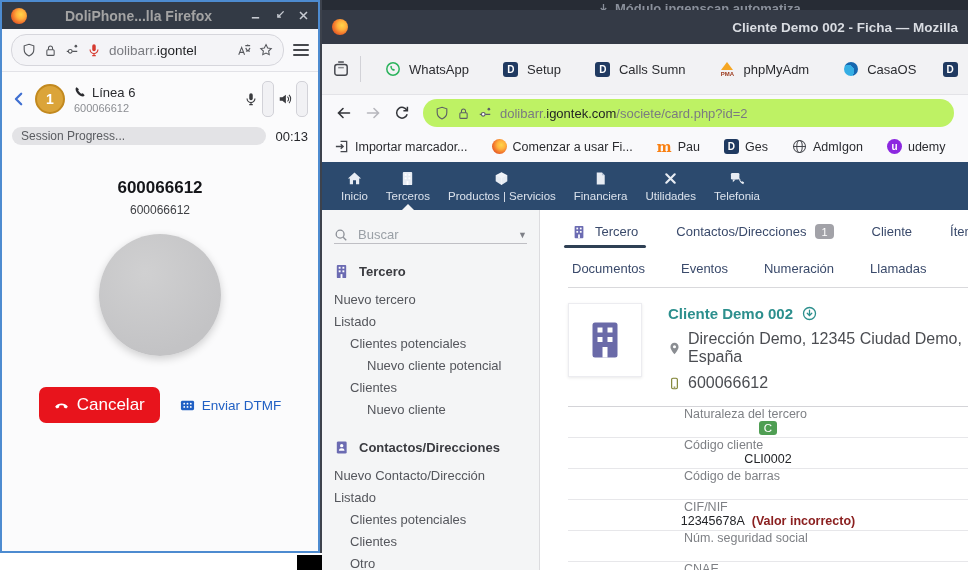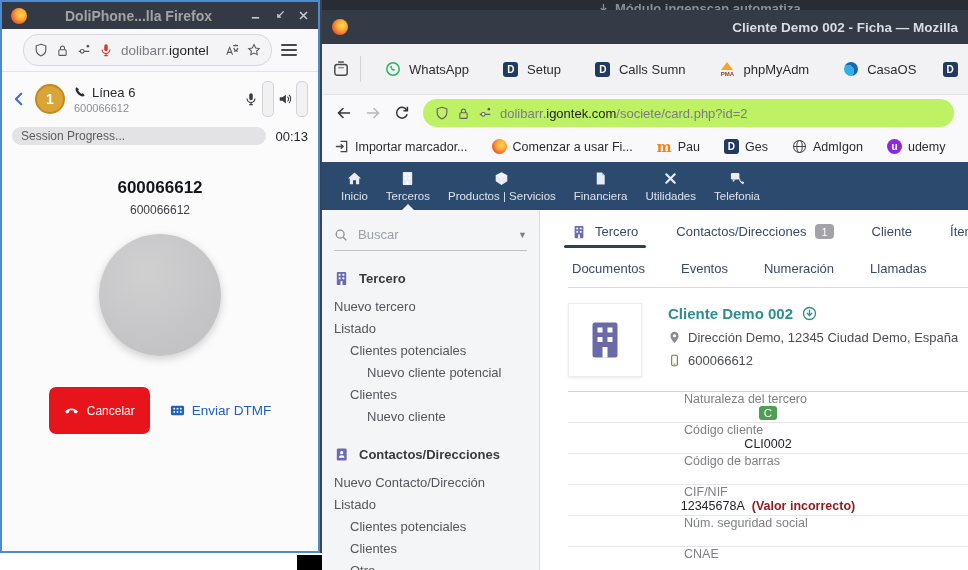--- a/index.html
+++ b/index.html
@@ -52,21 +52,21 @@
 
   .dolibarr-nav{height:48px;background:#2c4a6e;display:flex;align-items:stretch;padding-left:10px;}
   .dmenu{display:flex;flex-direction:column;align-items:center;justify-content:center;gap:4px;
          padding:0 9px;color:#dbe2ec;font-size:11.5px;position:relative;white-space:nowrap;}
   .dmenu .micon{width:15px;height:15px;color:#e7ecf3;}
   .dmenu.active::after{content:"";position:absolute;bottom:0;left:50%;margin-left:-6px;
       border-left:6px solid transparent;border-right:6px solid transparent;border-bottom:6px solid #f4f5f6;}
 
   .app-body{display:flex;height:371px;}
   .sidebar{width:218px;background:#f4f5f6;border-right:1px solid #dcdcdf;padding:16px 12px 0;font-size:13px;flex:none;box-sizing:border-box;}
-  .search-row{display:flex;align-items:center;gap:8px;border-bottom:1px solid #bfbfc4;padding-bottom:7px;color:#9aa0a6;}
+  .search-row{display:flex;align-items:center;gap:8px;border-bottom:1px solid #bfbfc4;color:#9aa0a6;}
   .search-row .micon{width:14px;height:14px;color:#8b8f96;}
   .search-input{flex:1;border:none;background:transparent;outline:none;font-size:13px;color:#55575c;min-width:0;
       font-family:"Liberation Sans",sans-serif;}
   .search-input::placeholder{color:#9aa0a6;}
   .caret{color:#7e8087;font-size:9px;}
   .side-head{display:flex;align-items:center;gap:10px;font-weight:bold;color:#3a3b40;margin:20px 0 9px;}
   .side-head .micon{width:15px;height:15px;color:#6b6bb2;}
   .side-item{color:#54565c;padding:3.5px 0;cursor:default;}
   .ind1{padding-left:16px;}
   .ind2{padding-left:33px;}
@@ -79,40 +79,40 @@
   .badge{background:#a2a2a8;color:#fff;font-size:11px;border-radius:4px;padding:1.5px 6px;}
   .tabs2{display:flex;gap:36px;font-size:13px;color:#3a4a6b;margin-top:13px;padding-left:4px;white-space:nowrap;}
   .hr1{border-bottom:1px solid #d9d9dc;margin-top:11px;}
 
   .company{display:flex;gap:26px;margin-top:15px;}
   .logo-box{width:72px;height:72px;background:#fff;border:1px solid #ececf0;box-shadow:0 1px 3px rgba(0,0,0,.09);
       display:flex;align-items:center;justify-content:center;flex:none;}
   .logo-box .micon{width:40px;height:40px;color:#6a6aa8;}
   .cname{color:#2c8f8d;font-weight:bold;font-size:15px;display:flex;align-items:center;gap:9px;margin-top:2px;}
   .cname .micon{width:15px;height:15px;color:#2c8f8d;}
-  .cline{display:flex;align-items:center;gap:7px;margin-top:8px;font-size:13px;color:#4b4d52;}
+  .cline{display:flex;align-items:center;gap:7px;margin-top:8px;font-size:16px;color:#4b4d52;}
   .cline .pin{width:13px;height:13px;color:#8a8d92;}
   .cline .mob{width:13px;height:13px;color:#7c7f2e;}
   .hr2{border-bottom:1px solid #d4d4d8;margin-top:14px;}
 
   .ftable{margin-top:0;}
   .frow{display:flex;align-items:center;height:30px;border-bottom:1px solid #e7e7ea;font-size:12.5px;flex-direction:column;}
   .flabel{width:168px;color:#7e8085;flex:none;}
   .fvalue{color:#222428;display:flex;align-items:center;gap:5px;}
   .cbadge{background:#4f9e53;color:#fff;padding:1px 5px;border-radius:3px;font-size:11.5px;}
   .warn{color:#8b2020;font-weight:bold;}
 
   
   .win-shadow{position:absolute;left:320px;top:0;width:2px;height:553px;background:#3d424c;z-index:4;}
   .win-left{position:absolute;left:0;top:0;width:320px;height:553px;border:2px solid #4d8bd0;background:#fbfbfc;overflow:hidden;z-index:5;box-sizing:border-box;}
   .lt-titlebar{height:27px;background:#333a45;display:flex;align-items:center;padding:0 9px;gap:6px;}
   .lt-title{flex:1;text-align:center;color:#a3a3a3;font-weight:bold;font-size:14px;white-space:nowrap;overflow:hidden;}
   .win-ctrls{display:flex;gap:13px;align-items:center;color:#c7cbd2;}
   .wc{width:11px;height:11px;color:#c7cbd2;}
-  .lt-toolbar{height:42px;background:#f9f9fb;border-bottom:1px solid #e2e2e7;display:flex;align-items:center;padding:0 21px;gap:9px;}
+  .lt-toolbar{height:42px;background:#f9f9fb;border-bottom:1px solid #e2e2e7;display:flex;align-items:center;padding:0 9px;gap:9px;}
   .urlpill{flex:1;height:30px;border:1px solid #d6d6dc;background:#f4f4f7;border-radius:15px;display:flex;align-items:center;gap:8px;padding:0 10px;overflow:hidden;color:#55575c;}
   .mic-red{color:#d63a2f !important;}
   .url1{font-size:13.5px;color:#7a7b80;white-space:nowrap;overflow:hidden;flex:1;}
   .url1 b{color:#1f2023;font-weight:normal;}
   .burger{width:16px;height:12px;display:flex;flex-direction:column;justify-content:space-between;flex:none;}
   .burger i{display:block;height:2px;background:#46484d;border-radius:1px;}
 
   .call-line{display:flex;align-items:center;padding:9px 10px 4px;gap:9px;}
   .chev{width:14px;height:14px;color:#3f6fd1;}
   .badge1{width:30px;height:30px;border-radius:50%;background:#dba439;border:2px solid #c2891f;color:#fff;font-weight:bold;
@@ -125,21 +125,21 @@
   .slider{width:10px;height:34px;border:1px solid #d2d2d8;background:#f1f1f4;border-radius:5px;}
   .status-row{display:flex;align-items:center;padding:0 10px;margin-top:6px;gap:9px;}
   .status-pill{flex:1;height:18px;background:#e3e3e6;border-radius:9px;font-size:12px;color:#5a5c61;display:flex;align-items:center;padding:0 9px;}
   .timer{font-size:13px;color:#26272b;}
   .num-display{text-align:center;margin-top:33px;}
   .num-big{font-size:17px;font-weight:bold;color:#141519;}
   .num-sub{font-size:12px;color:#3f4044;margin-top:5px;}
   .avatar{width:122px;height:122px;border-radius:50%;margin:17px auto 0;
       background:radial-gradient(circle at 38% 32%,#d0d0d1,#c3c3c5 72%);box-shadow:0 3px 8px rgba(0,0,0,.18);}
   .call-actions{display:flex;align-items:center;justify-content:center;gap:20px;margin-top:31px;}
-  .btn-cancel{display:flex;align-items:center;gap:8px;background:#e8141c;color:#fff;font-size:12px;padding:16px 15px;
+  .btn-cancel{display:flex;align-items:center;gap:8px;background:#e8141c;color:#fff;font-size:17px;padding:8px 15px;
       border-radius:7px;border:none;font-family:"Liberation Sans",sans-serif;cursor:pointer;}
   .btn-cancel .micon{width:15px;height:15px;color:#fff;}
   .link-dtmf{display:flex;align-items:center;gap:7px;color:#2160c4;font-size:13.5px;cursor:pointer;}
   .link-dtmf .micon{width:15px;height:15px;color:#2160c4;}
 
   .black-box{position:absolute;left:297px;top:555px;width:25px;height:15px;background:#000;z-index:6;}
 </style>
 </head>
 <body>
 

